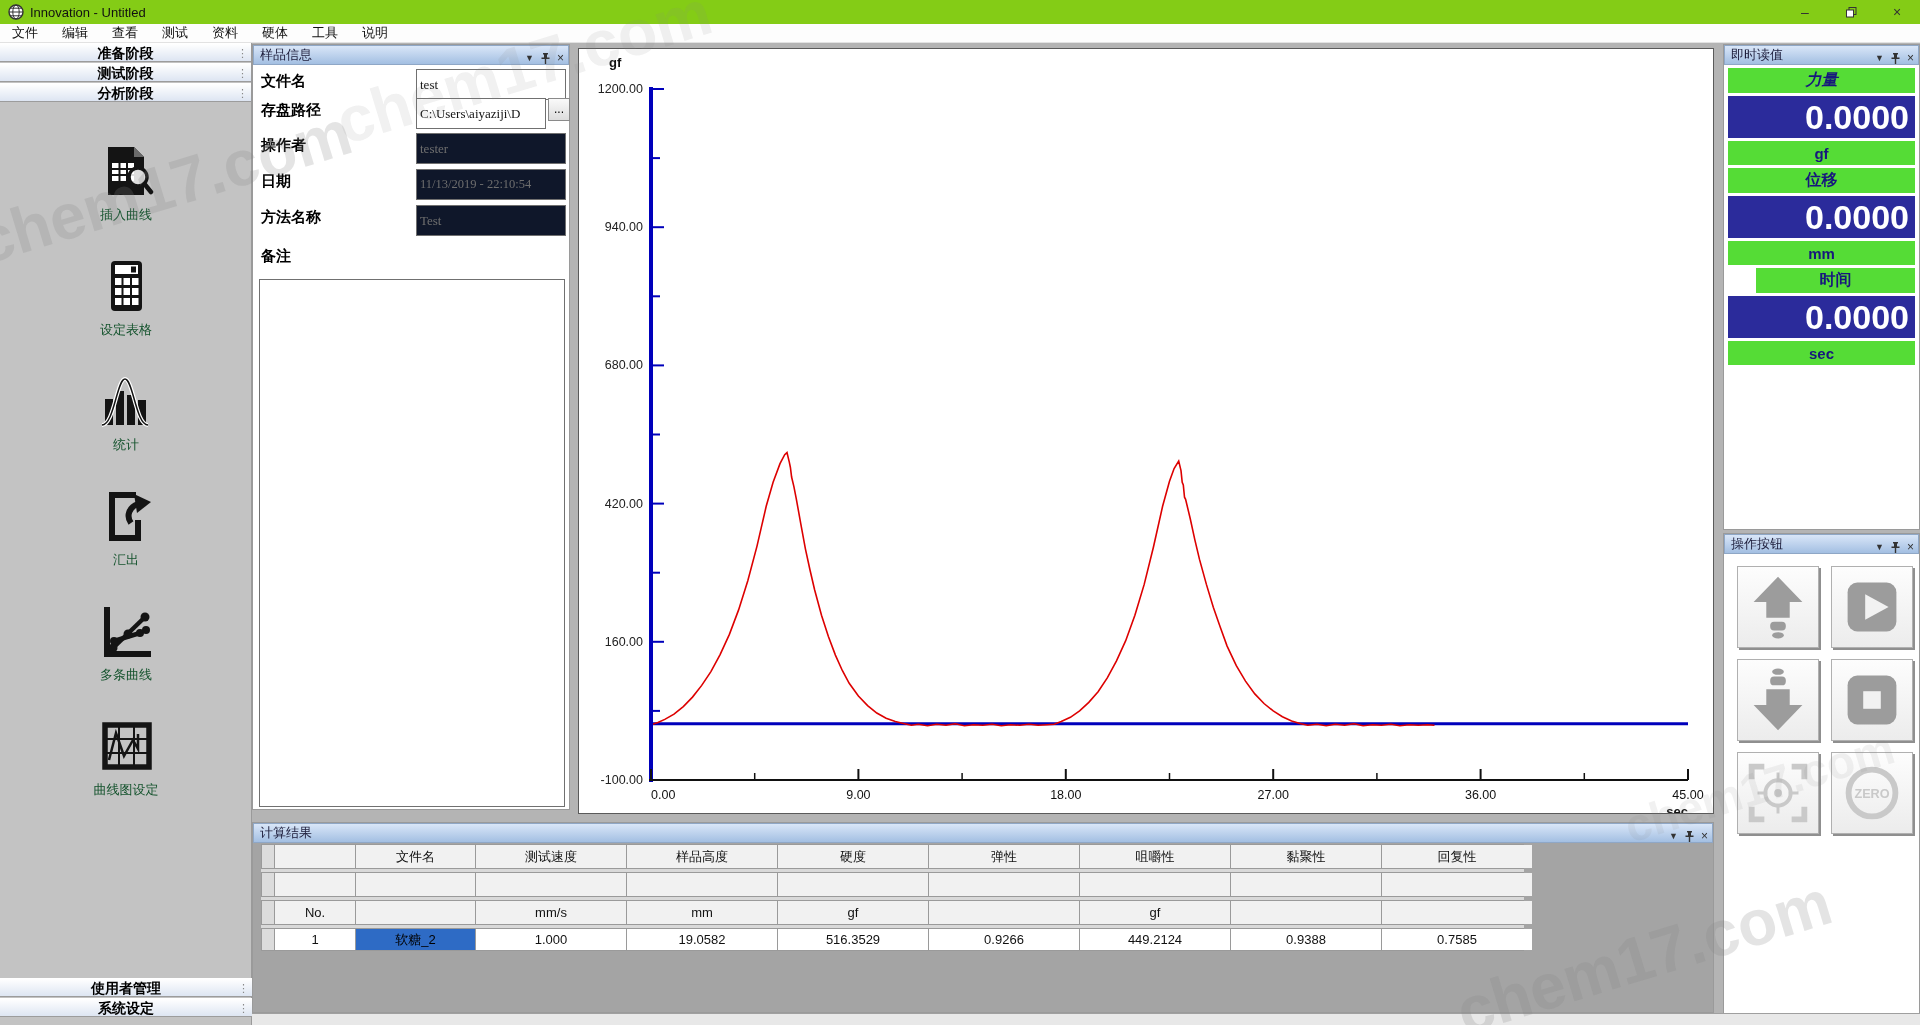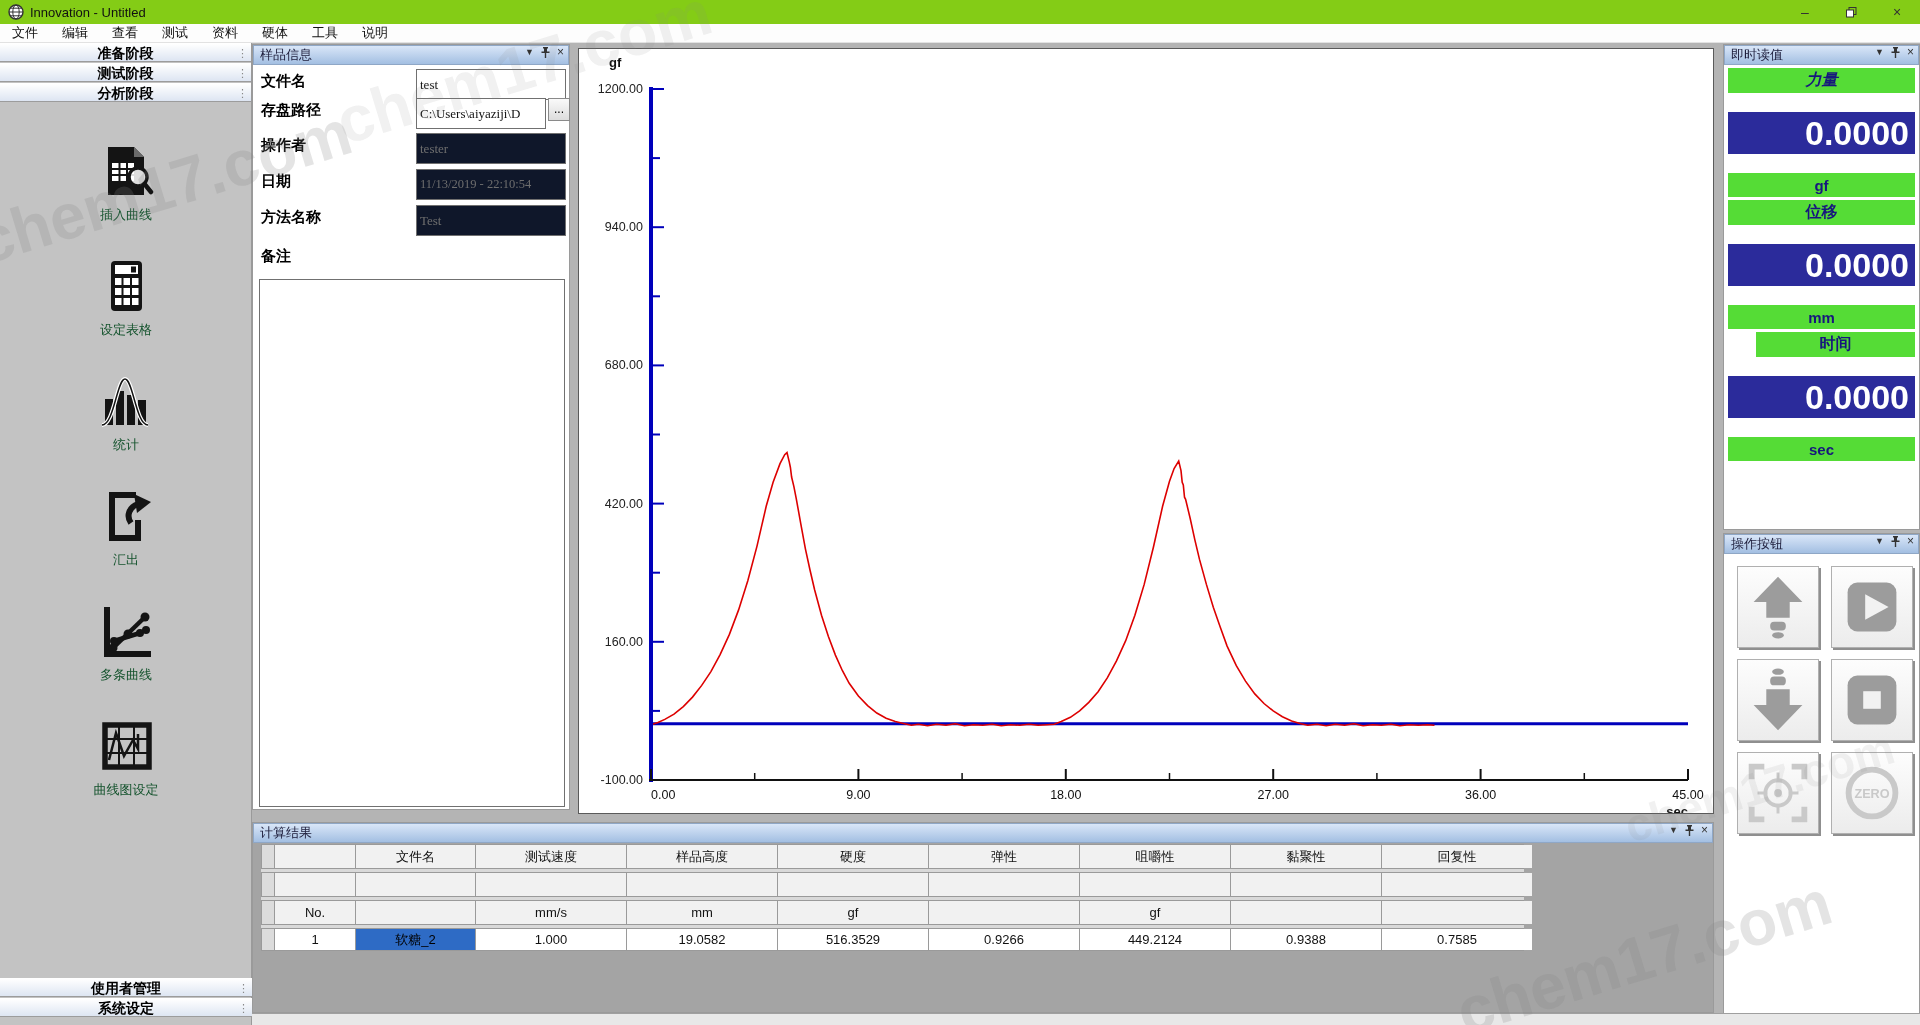--- a/index.html
+++ b/index.html
@@ -27,21 +27,21 @@
     border-bottom:1px solid #9c9c9c; margin-bottom:1px; }
   .side-tab .grip { position:absolute; right:3px; top:0; color:#888; font-size:11px; font-weight:normal; }
   .tools { position:absolute; left:0; top:62px; width:252px; display:flex; flex-direction:column;
     align-items:center; padding-top:38px; gap:34px; }
   .tool { display:flex; flex-direction:column; align-items:center; gap:3px; cursor:default; }
   .tool .tlabel { color:#14532d; font-size:13px; }
   .side-bottom { position:absolute; left:0; top:935px; width:252px; }
 
   
   .ptitle { height:20px; background:linear-gradient(#d9e6f8,#a3bfe2);
-    border:1px solid #8fa7c6; display:flex; align-items:flex-start;
+    border:1px solid #8fa7c6; display:flex; align-items:flex-end;
     font-size:13px; color:#1c1c3a; padding:0 4px 0 6px; }
   .ptitle .picons { margin-left:auto; display:flex; align-items:center; gap:7px; color:#333; }
   .picon { font-size:9px; line-height:1; display:flex; align-items:center; }
 
   
   .sample { left:252px; top:44px; width:318px; height:766px; background:#fff;
     border:1px solid #9a9a9a; }
   .fieldlabel { position:absolute; left:8px; font-size:15px; font-weight:bold; color:#000; }
   .fieldinput { position:absolute; left:163px; width:150px; height:31px; border:1px solid #707070;
     font-family:Liberation Serif, serif; font-size:13px; padding:0 3px;
@@ -57,21 +57,21 @@
   .chartpanel { left:578px; top:48px; width:1136px; height:766px; background:#fff;
     border:1px solid #5a5a5a; }
 
   
   .readings { left:1723px; top:44px; width:197px; height:486px; background:#fff;
     border:1px solid #9a9a9a; }
   .rblock { margin:3px 4px 0 4px; }
   .rlabel { height:25px; display:flex; align-items:center; justify-content:center;
     font-size:16px; font-weight:bold; }
   .rvalue { height:42px; display:flex; align-items:center; justify-content:flex-end;
-    font-size:34px; font-weight:bold; padding-right:6px; margin:19px 0; }
+    font-size:34px; font-weight:bold; padding-right:6px; margin:3px 0; }
   .runit  { height:24px; display:flex; align-items:center; justify-content:center;
     font-size:15px; font-weight:bold; }
 
   
   .ops { left:1723px; top:533px; width:197px; height:552px; background:#fff;
     border:1px solid #9a9a9a; }
   .opgrid { position:absolute; left:13px; top:32px; width:176px; display:grid;
     grid-template-columns:82px 82px; grid-auto-rows:82px; column-gap:12px; row-gap:11px; }
   .opbtn { width:82px; height:82px; background:linear-gradient(#fdfdfd,#ececec);
     border:1px solid #b0b0b0; box-shadow:2px 2px 0 #8f8f8f; display:flex;

